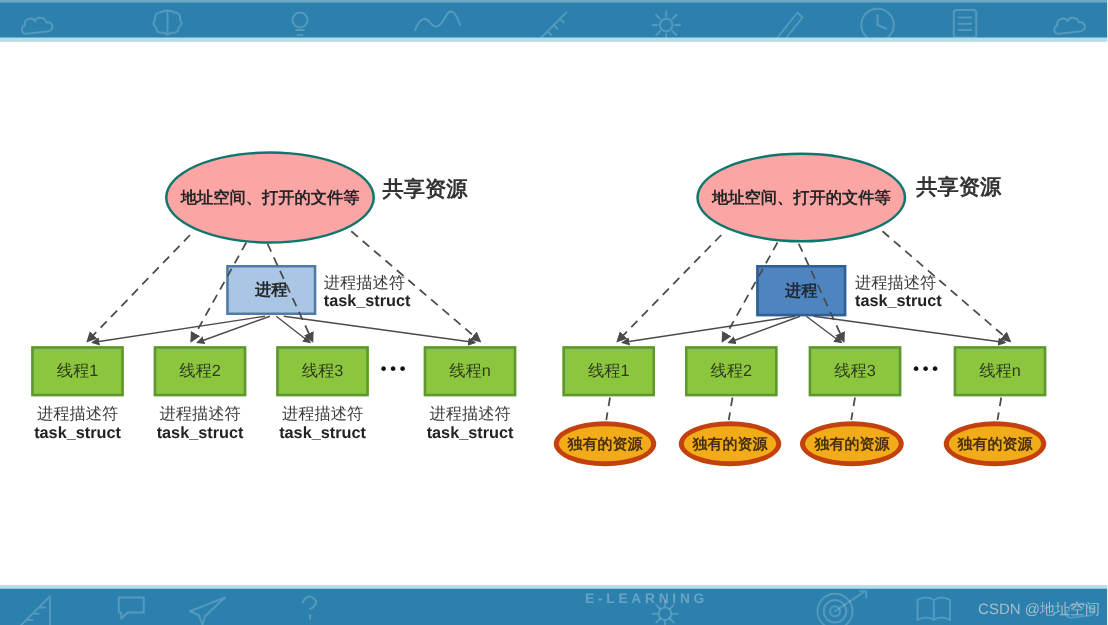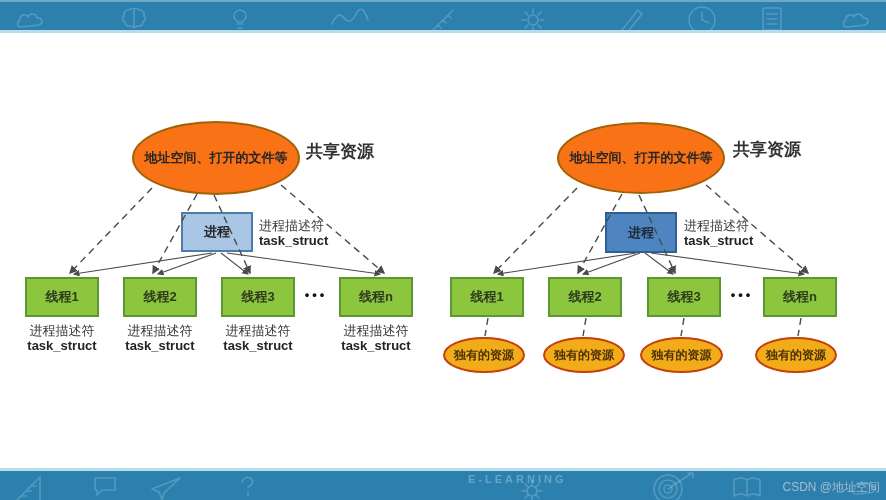--- a/index.html
+++ b/index.html
@@ -9,29 +9,29 @@
   .band{position:absolute;left:0;width:886px;background:#2b80ad;overflow:hidden;z-index:4;}
   .band-top{top:0;height:33px;border-top:2px solid #6fa9c8;border-bottom:3px solid #b9dcea;box-sizing:border-box;}
   .band-bottom{top:468px;height:32px;border-top:3px solid #b9dcea;box-sizing:border-box;}
   .doodle{position:absolute;opacity:.9;}
   .doodle svg{display:block;}
   .doodle path,.doodle circle,.doodle rect,.doodle line{fill:none;stroke:rgba(255,255,255,.22);stroke-width:1.6;stroke-linecap:round;stroke-linejoin:round;}
   .elearn{position:absolute;color:rgba(255,255,255,.28);font-size:11px;font-weight:bold;letter-spacing:3px;}
   
   .node{position:absolute;box-sizing:border-box;display:flex;align-items:center;justify-content:center;
         text-align:center;white-space:nowrap;z-index:2;}
-  .big-ellipse{border-radius:50%;background:#f97316;border:2px solid #a16207;font-size:13px;font-weight:bold;color:#262626;}
+  .big-ellipse{border-radius:50%;background:#fca5a5;border:2px solid #0f766e;font-size:13px;font-weight:bold;color:#262626;}
   .proc-left{background:#a9c7e4;border:2px solid #4f7ba6;font-size:13px;font-weight:bold;}
   .proc-right{background:#4e85c0;border:2px solid #2f5f93;font-size:13px;font-weight:bold;color:#1f2a36;}
   .thread-group{position:absolute;width:74px;z-index:2;}
   .thread-box{width:74px;height:40px;box-sizing:border-box;background:#8cc63f;border:2px solid #5d9732;
-              display:flex;align-items:center;justify-content:center;font-size:13px;font-weight:bold;color:#2f3b1e;}
+              display:flex;align-items:center;justify-content:center;font-size:13px;font-weight:normal;color:#2f3b1e;}
   .thread-desc{width:112px;margin-left:-19px;text-align:center;font-size:13px;line-height:15px;margin-top:6px;color:#3b3b3b;}
   .thread-desc b{color:#222;font-size:13px;}
-  .res-ellipse{border-radius:50%;background:#f2ac19;border:2px solid #c2410c;font-size:12px;font-weight:bold;color:#4a3208;}
+  .res-ellipse{border-radius:50%;background:#f2ac19;border:4px solid #c2410c;font-size:12px;font-weight:bold;color:#4a3208;}
   .side-label{position:absolute;font-size:17px;font-weight:bold;color:#333;white-space:nowrap;z-index:2;}
   .proc-desc{position:absolute;font-size:13px;line-height:15px;color:#3b3b3b;white-space:nowrap;z-index:2;}
   .proc-desc b{color:#222;}
   .dots{position:absolute;width:40px;text-align:center;font-size:13px;font-weight:900;letter-spacing:3px;color:#111;z-index:2;}
   .lines{position:absolute;left:0;top:0;width:886px;height:500px;z-index:3;pointer-events:none;}
   .lines line{stroke:#4a4a4a;}
   .dash{stroke-width:1.4;stroke-dasharray:7 5;}
   .solid{stroke-width:1.1;}
   .wm-site{position:absolute;left:723px;top:90px;font-size:37px;font-weight:800;letter-spacing:2px;
            color:#cddec6;z-index:1;white-space:nowrap;}

